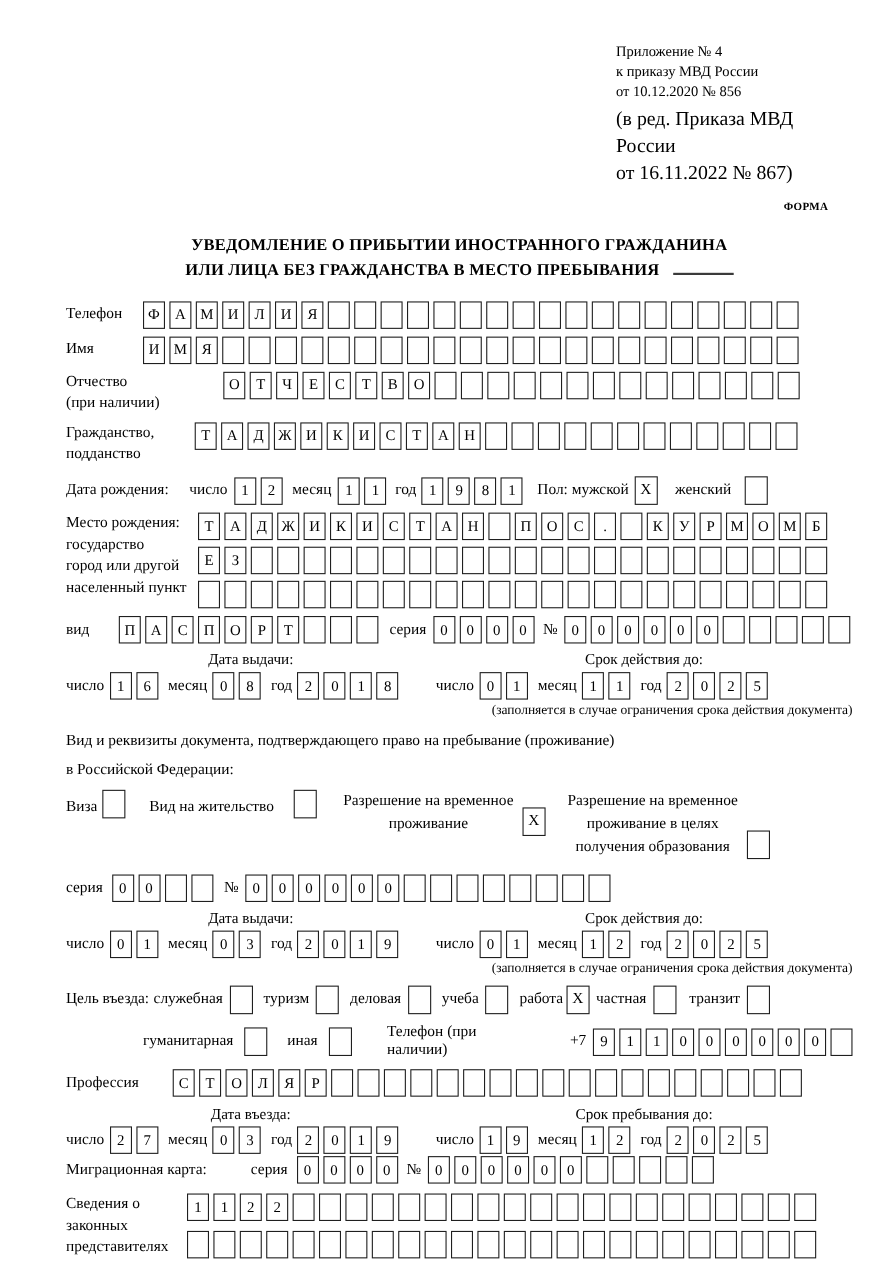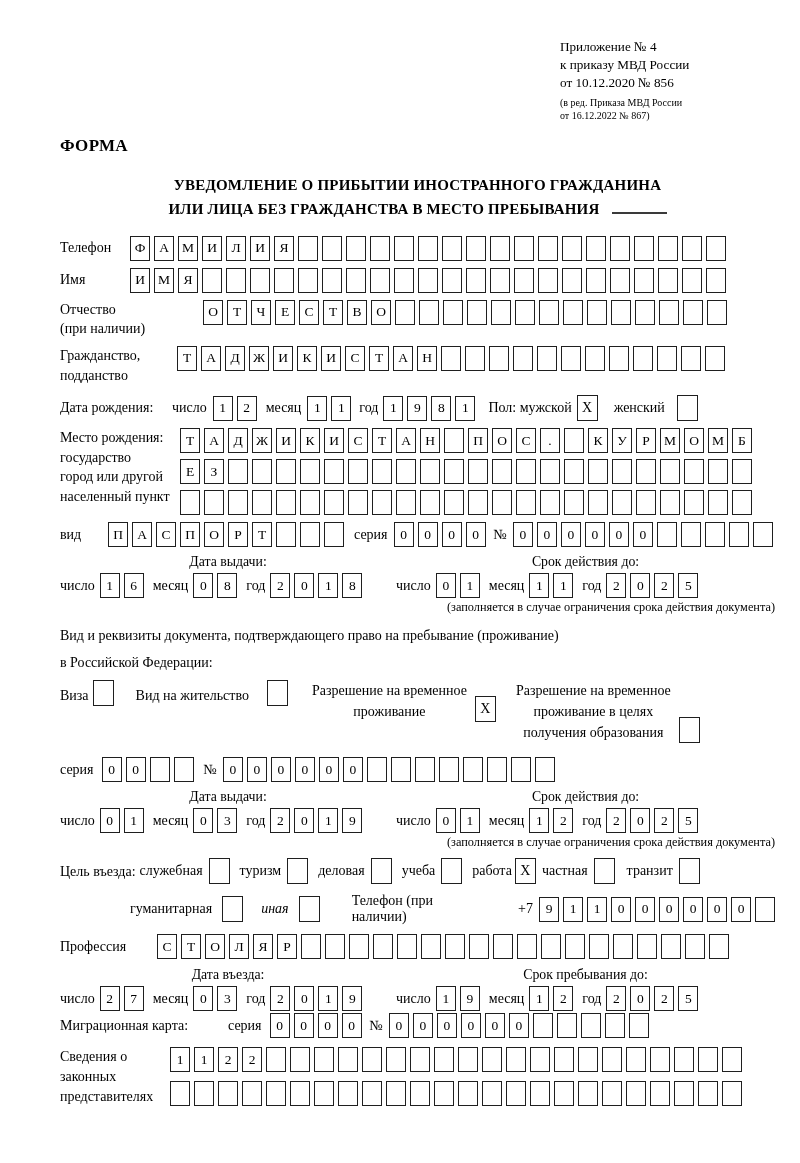--- a/index.html
+++ b/index.html
@@ -5,22 +5,22 @@
   html,body{margin:0;padding:0;}
   body{
     width:800px;height:1163px;background:#ffffff;color:#000;
     font-family:"Liberation Serif","DejaVu Serif",serif;
     font-size:14px;overflow:hidden;
   }
   .page{padding:38px 25px 0 60px;box-sizing:border-box;width:800px;height:1163px;}
 
   
   .top-note{margin-left:500px;font-size:13.2px;line-height:1.38;}
-  .top-note .small{font-size:10px;line-height:1.38;margin-top:3px;}
-  .forma{font-weight:bold;padding-right:22px;margin-top:13px;font-size:17px;letter-spacing:.3px;}
+  .top-note .small{font-size:18px;line-height:1.38;margin-top:3px;}
+  .forma{font-weight:bold;text-align:right;padding-right:22px;margin-top:13px;font-size:10px;letter-spacing:.3px;}
 
   
   .title{margin-top:18px;text-align:center;font-weight:bold;font-size:15px;line-height:1.55;letter-spacing:.2px;}
   .title-underline{display:inline-block;width:55px;border-bottom:2px solid #3a3a3a;height:10px;margin-left:12px;}
 
   .section-heading{margin-top:22px;text-align:center;font-weight:bold;font-size:13.6px;letter-spacing:.2px;}
 
   .form-body{margin-top:15px;}
 
   
@@ -72,21 +72,21 @@
 <body>
 
 <div class="page">
 
   <div class="top-note">
     <div>Приложение № 4</div>
     <div>к приказу МВД России</div>
     <div>от 10.12.2020 № 856</div>
     <div class="small">
       <div>(в ред. Приказа МВД России</div>
-      <div>от 16.12.2022 № 867)</div>
+      <div>от 16.11.2022 № 867)</div>
     </div>
   </div>
   <div class="forma">ФОРМА</div>
 
   <div class="title">
     <div>УВЕДОМЛЕНИЕ О ПРИБЫТИИ ИНОСТРАННОГО ГРАЖДАНИНА</div>
     <div>
       <span>ИЛИ ЛИЦА БЕЗ ГРАЖДАНСТВА В МЕСТО ПРЕБЫВАНИЯ</span><span class="title-underline"></span>
     </div>
   </div>
@@ -563,21 +563,21 @@
         <span>транзит</span>
         <span class="checkbox"></span>
       </span>
     </div>
 
     <div class="purpose-row" style="margin-left:70px;">
       <span class="p-item">
         <span>гуманитарная</span>
         <span class="checkbox" style="margin-left:10px;"></span>
       </span>
-      <span class="p-item" style="margin-left:18px;font-style:italic;">
+      <span class="p-item" style="margin-left:18px;">
         <span>иная</span>
         <span class="checkbox" style="margin-left:10px;"></span>
       </span>
       <span class="dlbl" style="margin-left:32px;">Телефон (при наличии)</span>
       <span class="dlbl" style="margin-left:28px;margin-right:6px;">+7</span>
       <span class="cells">
           <span class="cell">9</span>
           <span class="cell">1</span>
           <span class="cell">1</span>
           <span class="cell">0</span>

